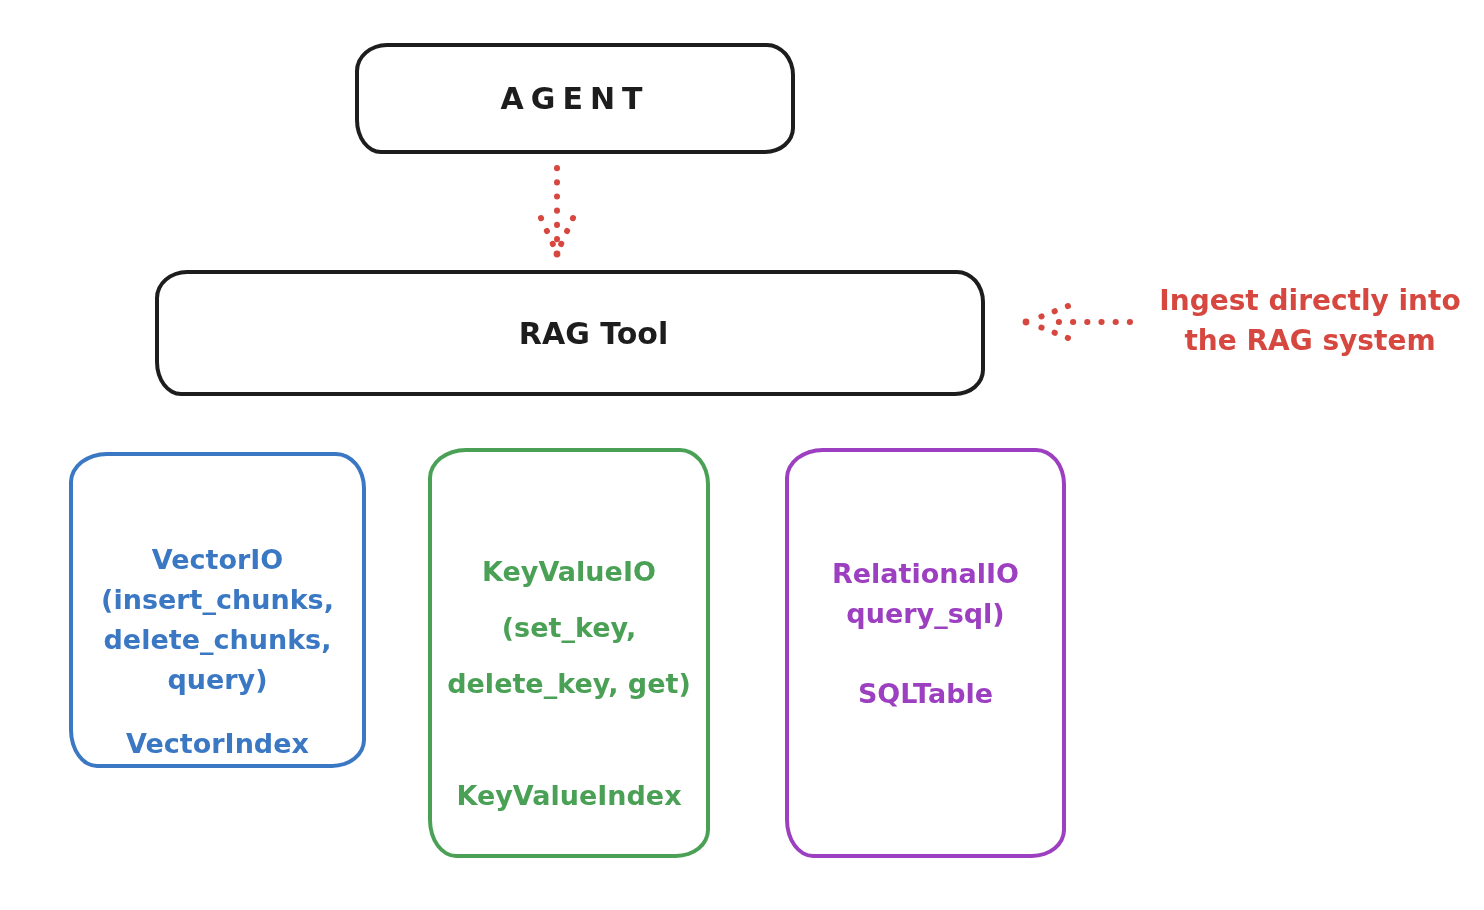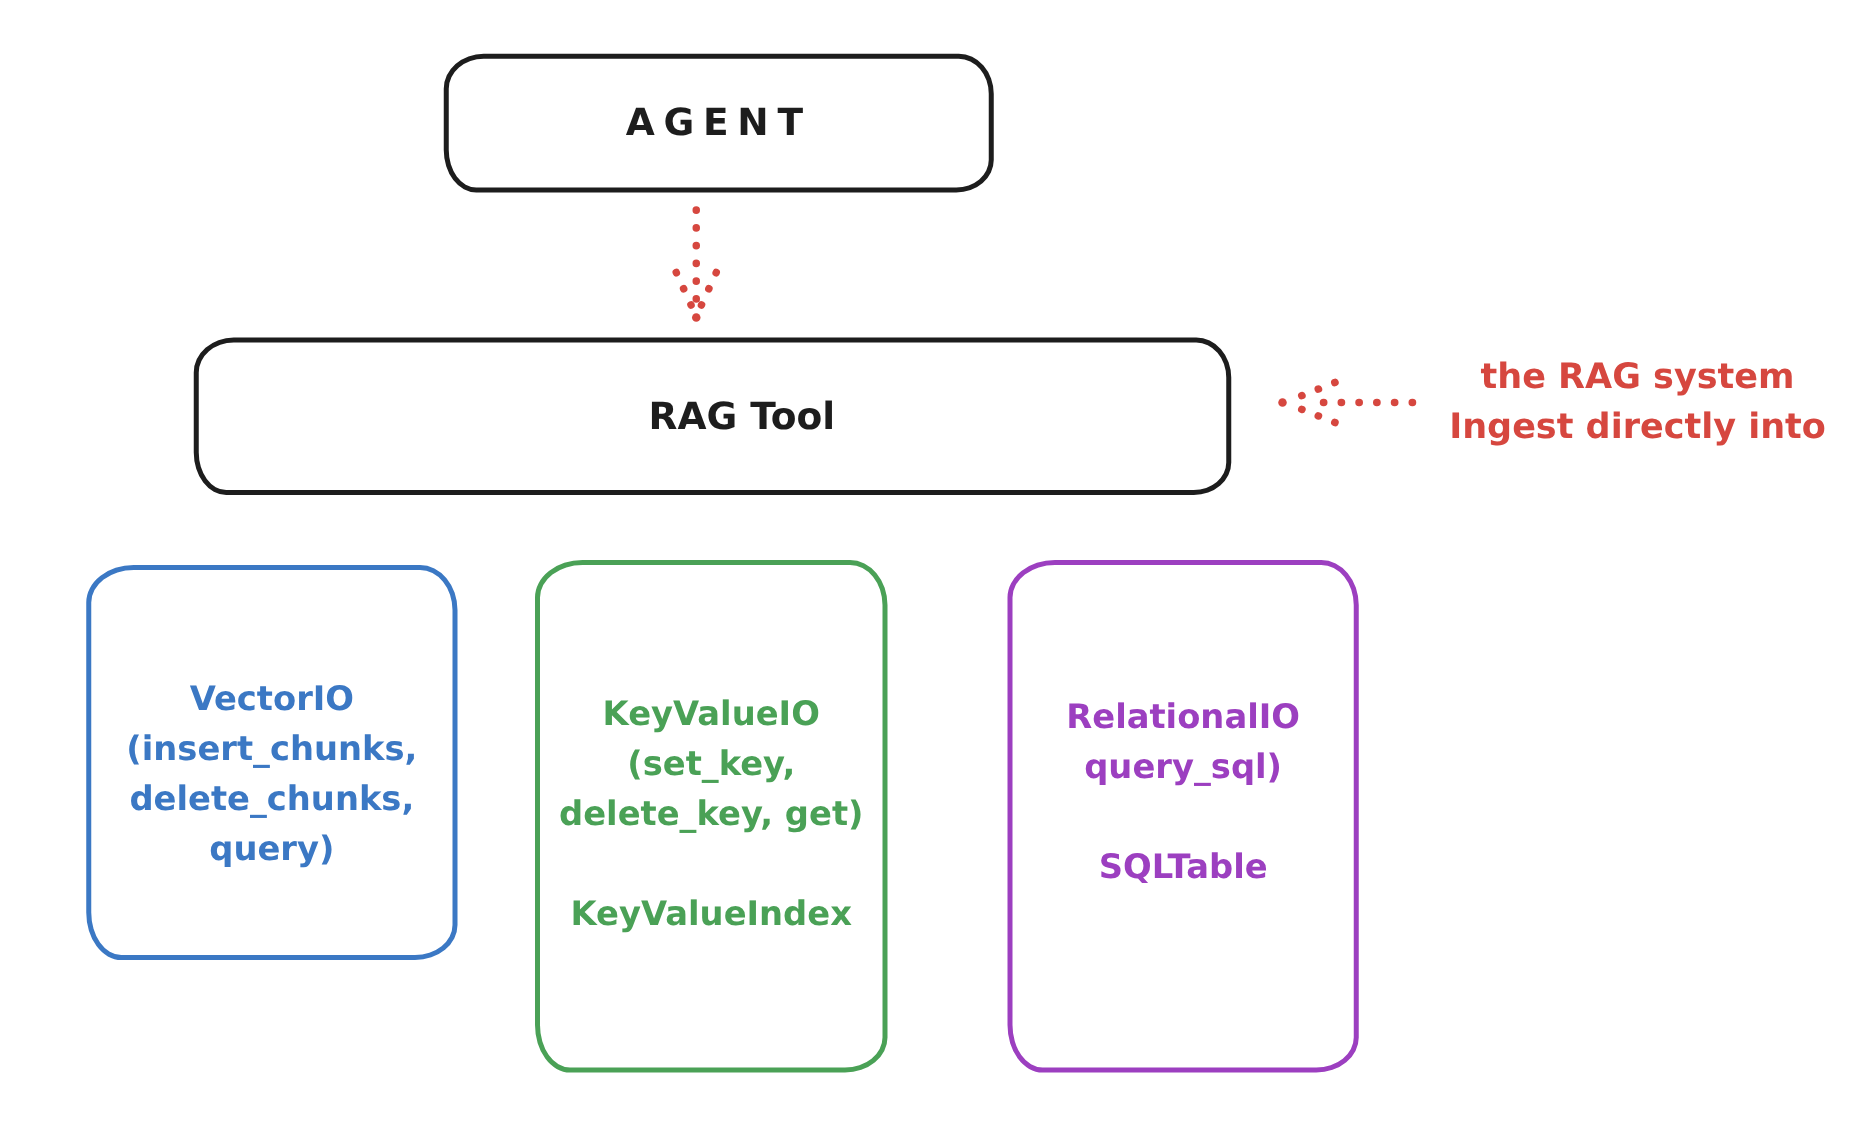--- a/index.html
+++ b/index.html
@@ -40,22 +40,22 @@
     border-radius: 38px 30px 34px 28px / 30px 36px 28px 38px;
     display: flex;
     flex-direction: column;
     align-items: center;
     text-align: center;
     font-size: 27px;
     font-weight: 600;
     line-height: 40px;
   }
   #vector-box     { left: 69px;  top: 452px; width: 297px; height: 316px; color: var(--blue, #3b78c4);   padding-top: 84px; }
-  #keyvalue-box   { left: 428px; top: 448px; width: 282px; height: 410px; color: var(--green, #4aa156);  padding-top: 100px; }
-  #relational-box { left: 785px; top: 448px; width: 281px; height: 410px; color: var(--purple, #9c3fc0); padding-top: 102px; margin-left: 21px; }
+  #keyvalue-box   { left: 428px; top: 448px; width: 282px; height: 410px; color: var(--green, #4aa156);  padding-top: 100px; gap: 16px; }
+  #relational-box { left: 785px; top: 448px; width: 281px; height: 410px; color: var(--purple, #9c3fc0); padding-top: 102px; }
   .spacer { height: 40px; }
 
   
   .arrow { position: absolute; }
   .arrow line, .arrow path {
     fill: none;
     stroke: var(--red, #d6473f);
     stroke-width: 6;
     stroke-linecap: round;
     stroke-dasharray: 0.2 14;
@@ -98,30 +98,31 @@
   </div>
 
   <svg class="arrow" id="arrow-left" width="122" height="48" viewBox="0 0 122 48">
     <line x1="114" y1="24" x2="38" y2="24"></line>
     <path d="M52 8 L14 23"></path>
     <path d="M52 40 L14 25"></path>
     <circle cx="10" cy="24" r="3.4"></circle>
   </svg>
 
   <div class="annotation">
+    <div>Ingest directly into</div>
     <div>the RAG system</div>
-    <div>Ingest directly into</div>
   </div>
 
   <div class="col-node" id="vector-box">
     <div>VectorIO</div>
     <div>(insert_chunks,</div>
     <div>delete_chunks,</div>
     <div>query)</div>
     <div class="spacer"></div>
+    <div>VectorIndex</div>
   </div>
 
   <div class="col-node" id="keyvalue-box">
     <div>KeyValueIO</div>
     <div>(set_key,</div>
     <div>delete_key, get)</div>
     <div class="spacer"></div>
     <div>KeyValueIndex</div>
   </div>
 

